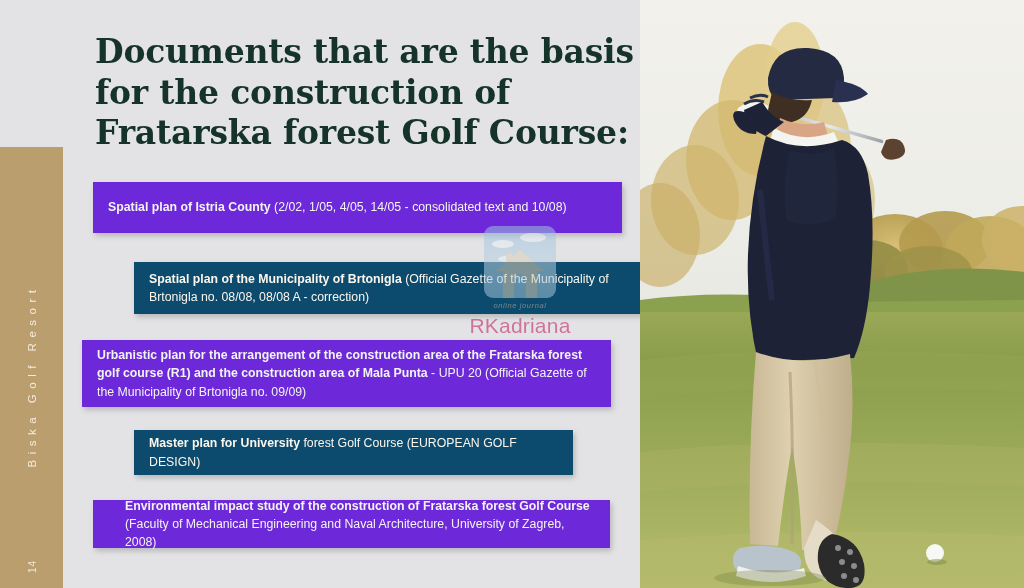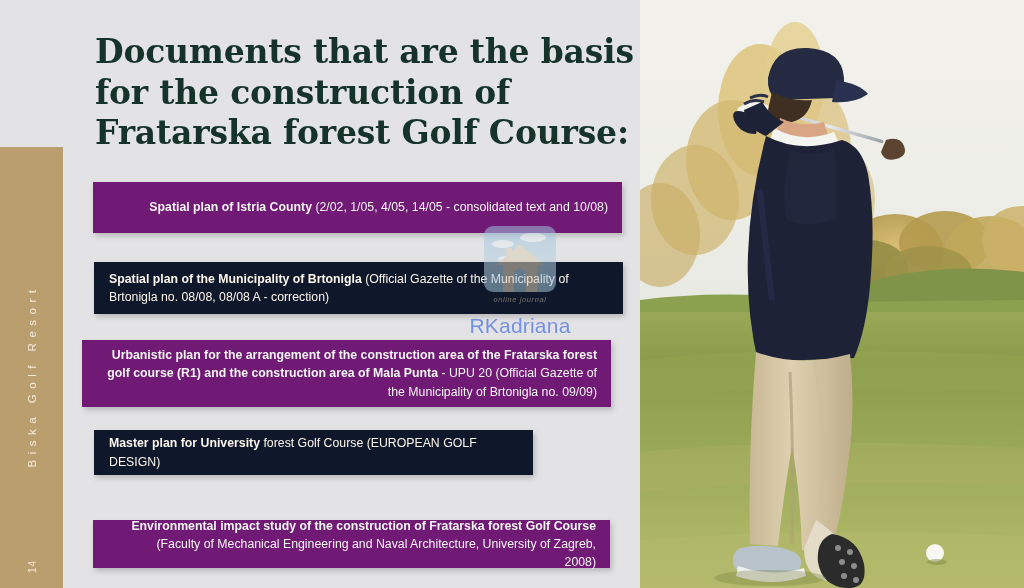--- a/index.html
+++ b/index.html
@@ -43,28 +43,28 @@
   
   .doc-box {
     position:absolute;
     padding:9px 14px 9px 15px;
     font-size:12.3px; line-height:1.48;
     box-shadow:2px 3px 5px rgba(90,90,95,.30);
     display:flex; align-items:center;
   }
   .doc-box .txt { display:block; width:100%; }
   .doc-box b { font-weight:700; }
-  .green { background:#701a75; color:#f2f4f2;text-align:right; }
-  .tan   { background:#0f172a; color:#fbf6ec; }
+  .green { background:#6d28d9; color:#f2f4f2; }
+  .tan   { background:#0c4a6e; color:#fbf6ec;margin-left:40px; }
 
   #box-1 { left:93px;  top:182px; width:529px; height:51px; }
   #box-2 { left:94px;  top:262px; width:529px; height:52px; }
   #box-3 { left:82px;  top:340px; width:529px; height:67px; }
   #box-4 { left:94px;  top:430px; width:439px; height:45px; }
-  #box-5 { left:93px;  top:520px; width:517px; height:48px;padding-left:32px; }
+  #box-5 { left:93px;  top:500px; width:517px; height:48px;padding-left:32px; }
 
   
   #watermark {
     position:absolute; left:461px; top:226px;
     width:118px; height:112px;
     opacity:.55; pointer-events:none;
     display:flex; flex-direction:column; align-items:center;
   }
   #wm-badge {
     width:72px; height:86px; border-radius:9px;
@@ -77,22 +77,22 @@
   }
   #wm-house {
     position:absolute; left:50%; bottom:0; transform:translateX(-50%);
     width:54px; height:54px;
   }
   #wm-sub {
     margin-top:3px; font-size:7.5px; font-style:italic;
     color:#c9bda4; letter-spacing:.6px;
   }
   #wm-name {
-    margin-top:10px; font-size:21px; font-weight:400;
-    color:#1d4ed8; letter-spacing:.2px;
+    margin-top:4px; font-size:21px; font-weight:400;
+    color:#be185d; letter-spacing:.2px;
   }
 
   
   #photo { position:absolute; left:640px; top:0; width:384px; height:588px; overflow:hidden; }
   #photo svg { display:block; width:384px; height:588px; }
 </style>
 </head>
 <body>
 
 <div id="slide">

